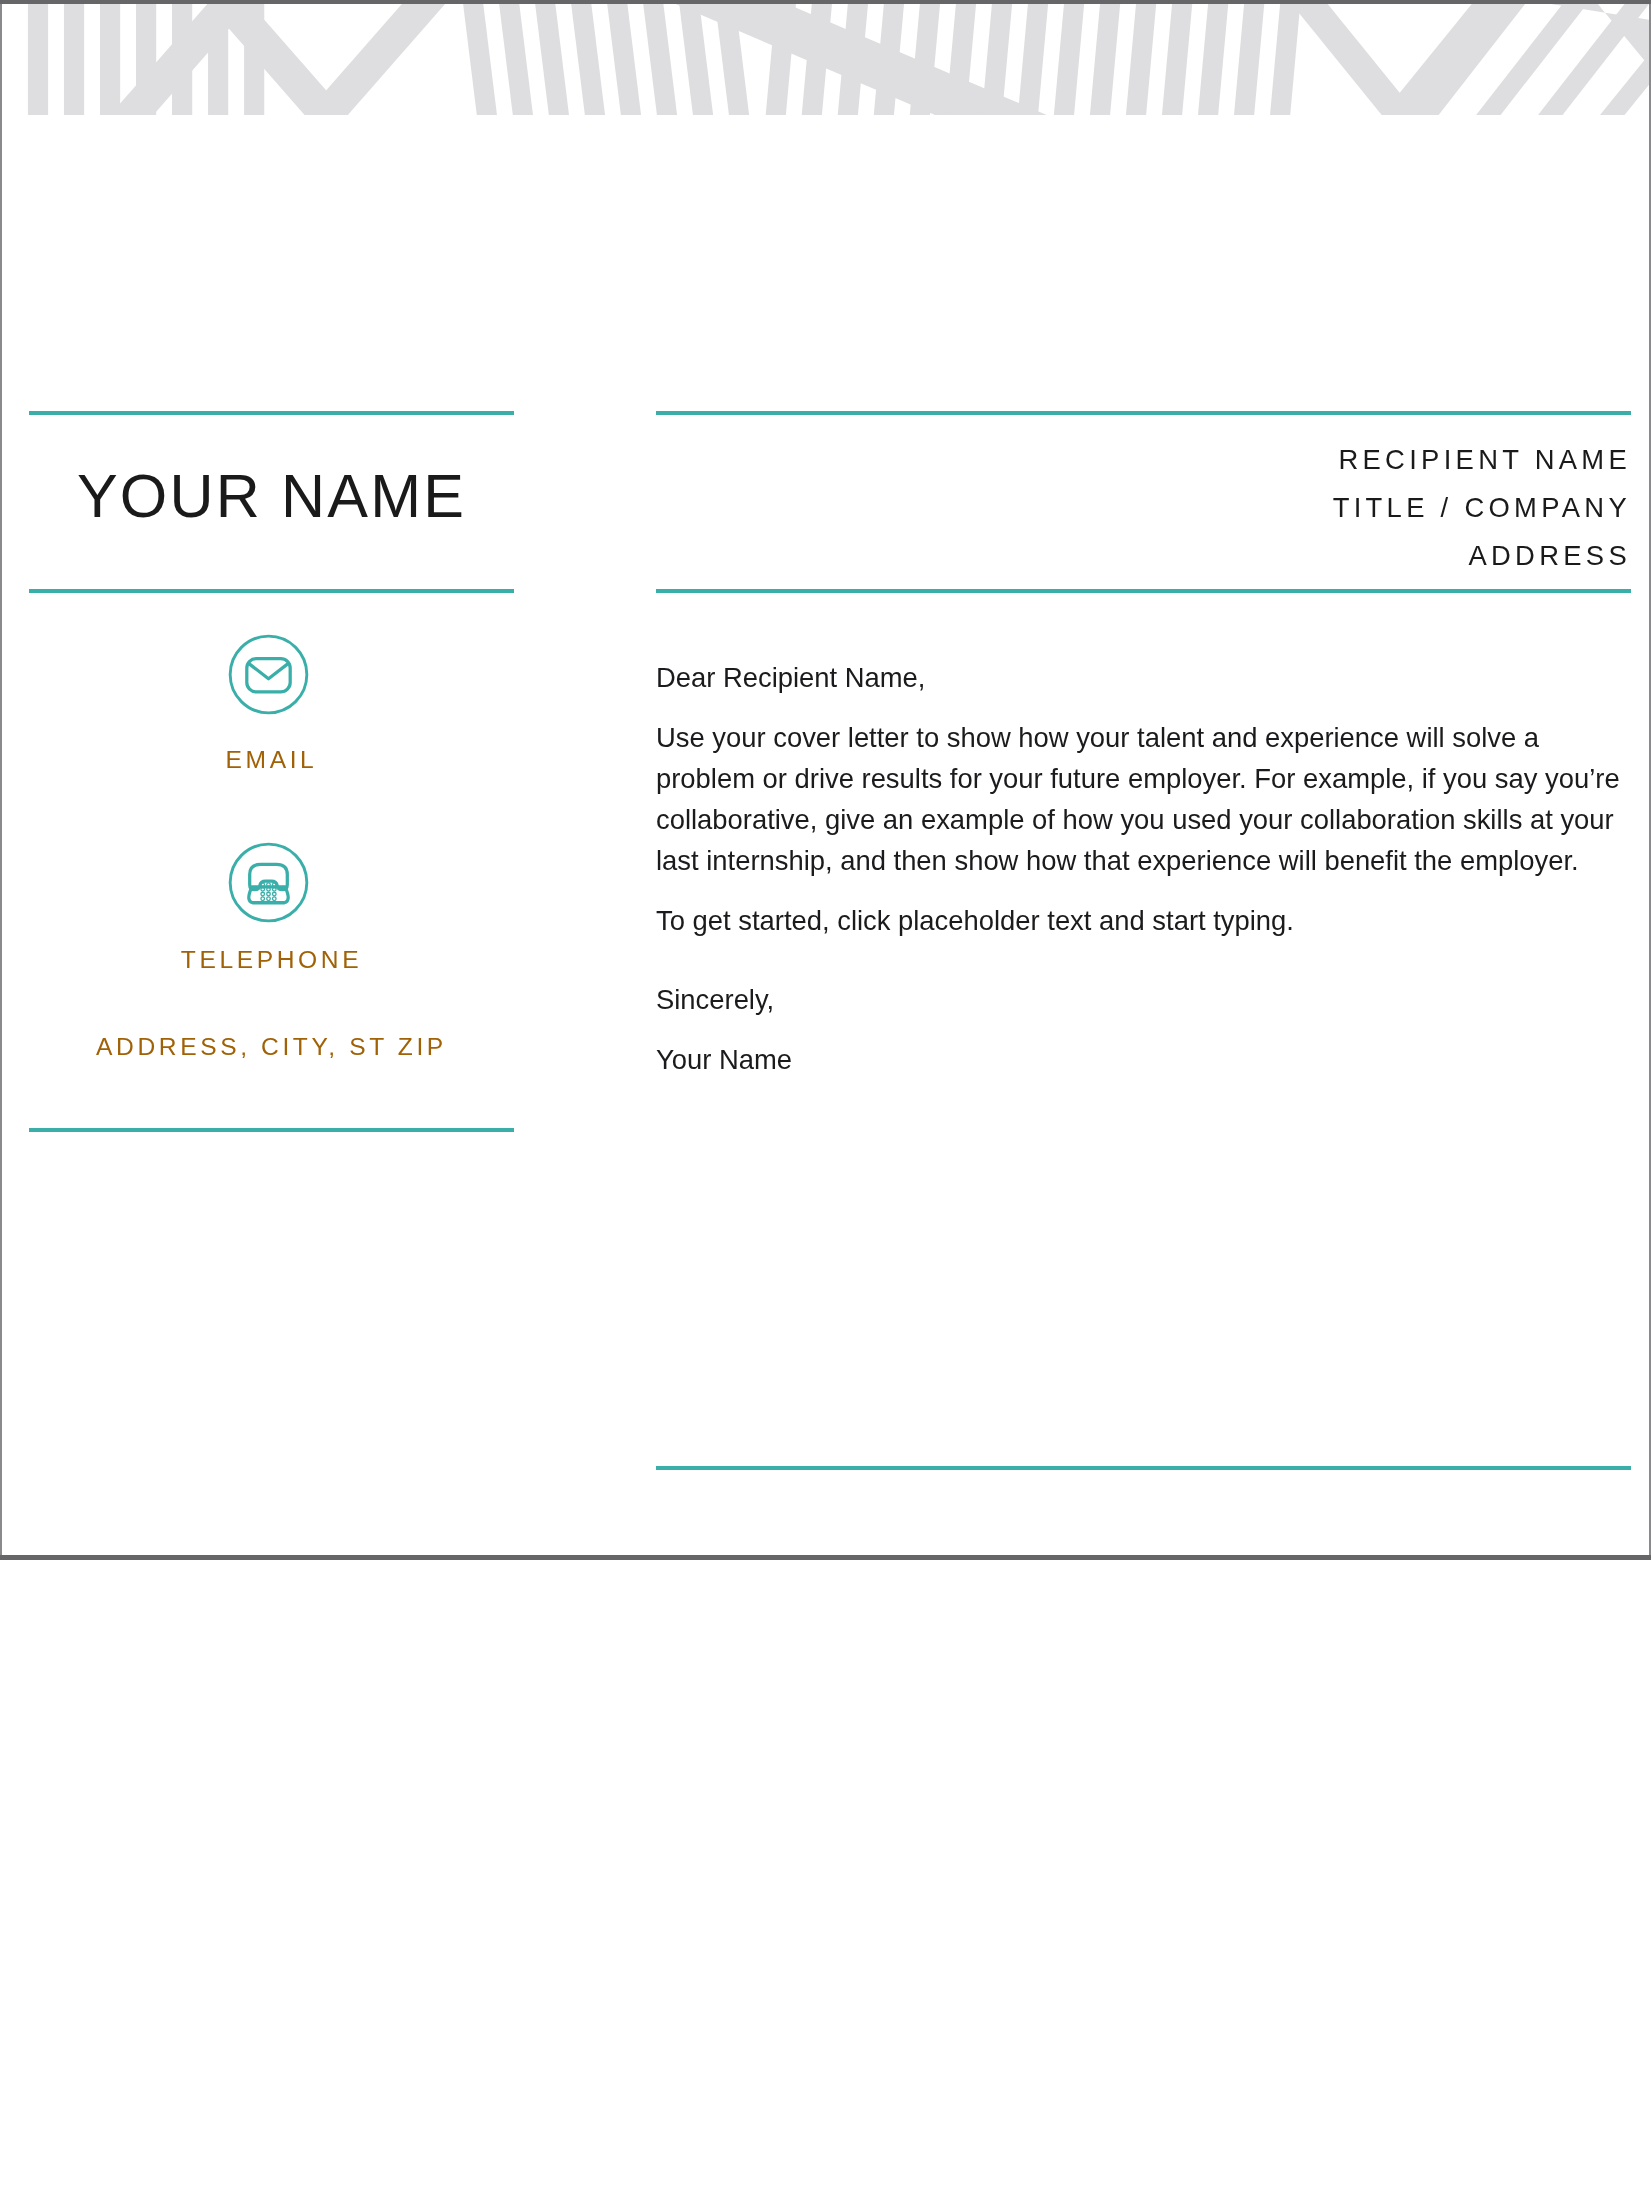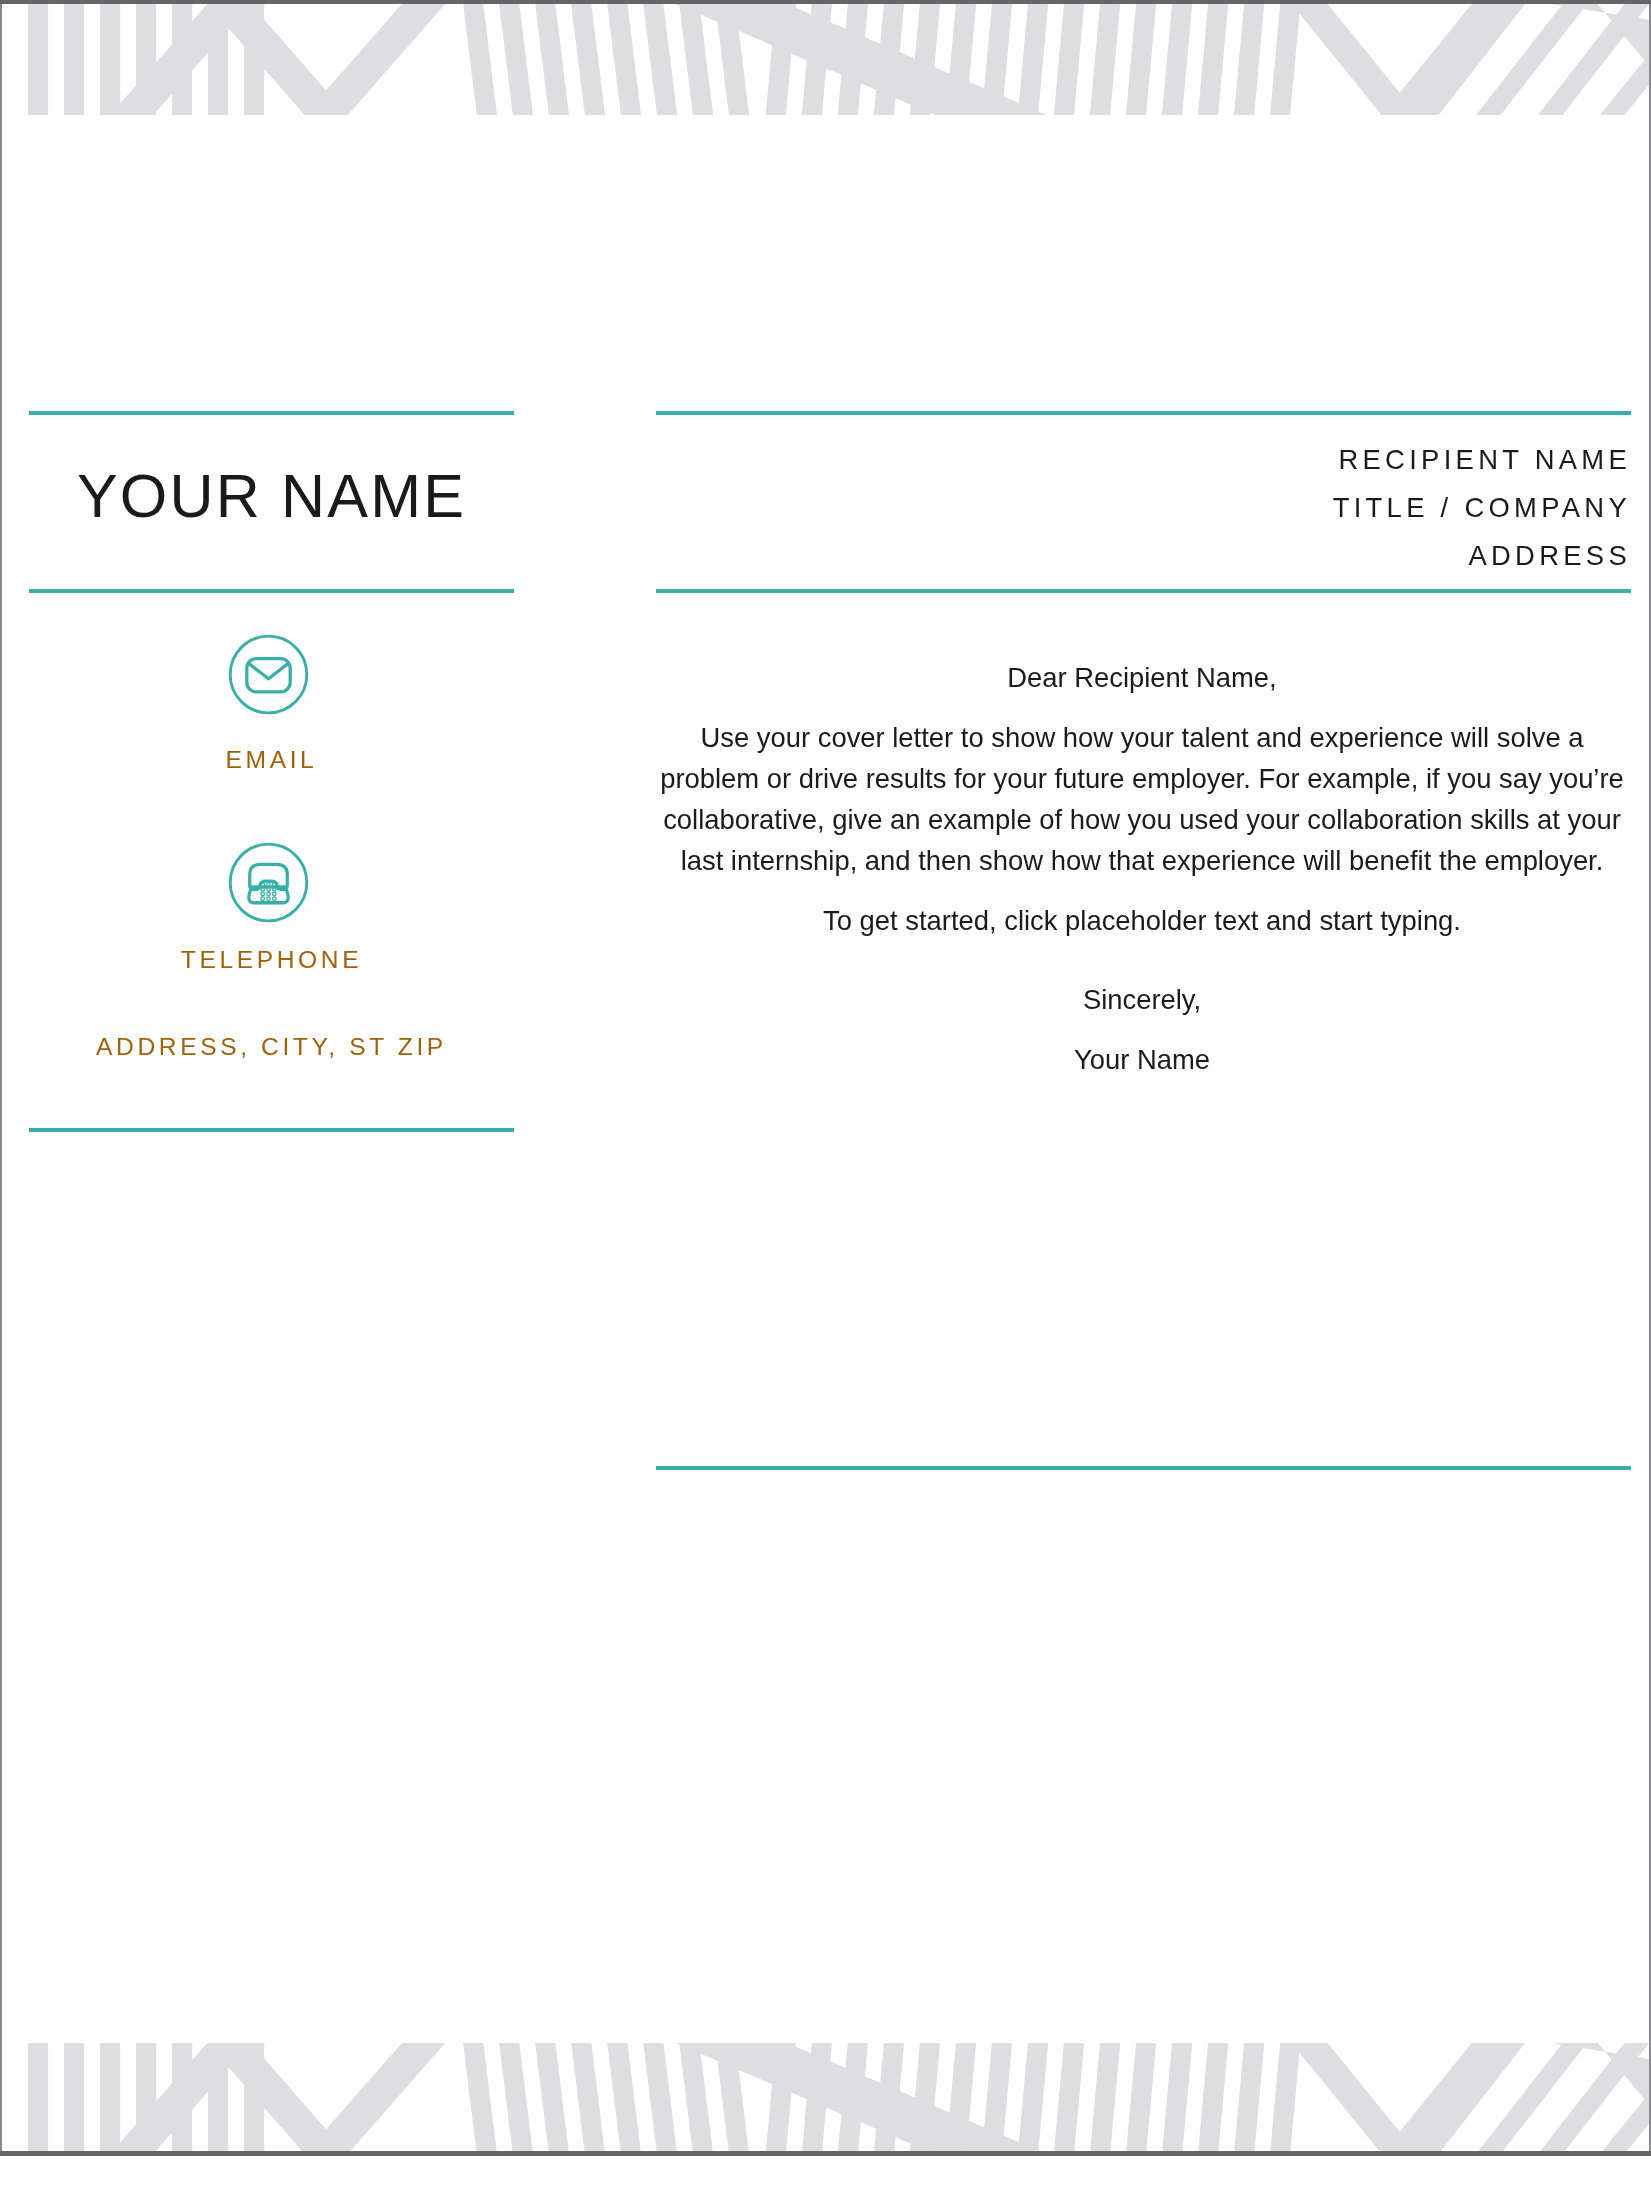--- a/index.html
+++ b/index.html
@@ -1,17 +1,17 @@
 <!DOCTYPE html>
 <html style="font-size:11.6px"><head>
 <meta charset="utf-8">
 <style>
   html,body{margin:0;padding:0;background:#ffffff;}
   .page{
-    position:relative;width:1651px;height:2156px;background:#ffffff;
+    position:relative;width:1651px;height:1560px;background:#ffffff;
     font-family:"Liberation Sans", sans-serif;color:#1d1d1f;overflow:hidden;
   }
   
   .frame-top{position:absolute;left:0;top:0;width:100%;height:3.6px;background:#666669;z-index:6;}
   .frame-bottom{position:absolute;left:0;bottom:0;width:100%;height:5px;background:#666669;z-index:6;}
   .frame-left{position:absolute;left:0;top:0;bottom:0;width:2.2px;background:#8a8a8d;z-index:5;}
   .frame-right{position:absolute;right:0;top:0;bottom:0;width:2.2px;background:#8a8a8d;z-index:5;}
   
   .band{position:absolute;left:2.2px;width:1647px;height:111px;z-index:1;}
   .band.top{top:3.6px;}
@@ -42,21 +42,21 @@
   #label-address{top:1020px;margin-top:12px;}
   
   .recipient-block{
     position:absolute;left:656px;top:436px;width:975px;text-align:right;
     font-size:27.4px;letter-spacing:4.3px;line-height:48px;color:#1a1a1a;
   }
   .letter-body{
     position:absolute;left:656px;top:657px;width:972px;
     font-size:27.4px;line-height:41px;color:#1b1b1d;
   }
-  .letter-body p{margin:0 0 19px 0;text-align:center;}
+  .letter-body p{margin:0 0 19px 0;}
   .letter-body p.closing{margin-top:38px;}
   .icon-stroke{stroke:#3aafa9;fill:none;}
 </style>
 </head>
 <body>
 
 <div class="page">
 
   <svg width="0" height="0" style="position:absolute" aria-hidden="true">
     <defs>

